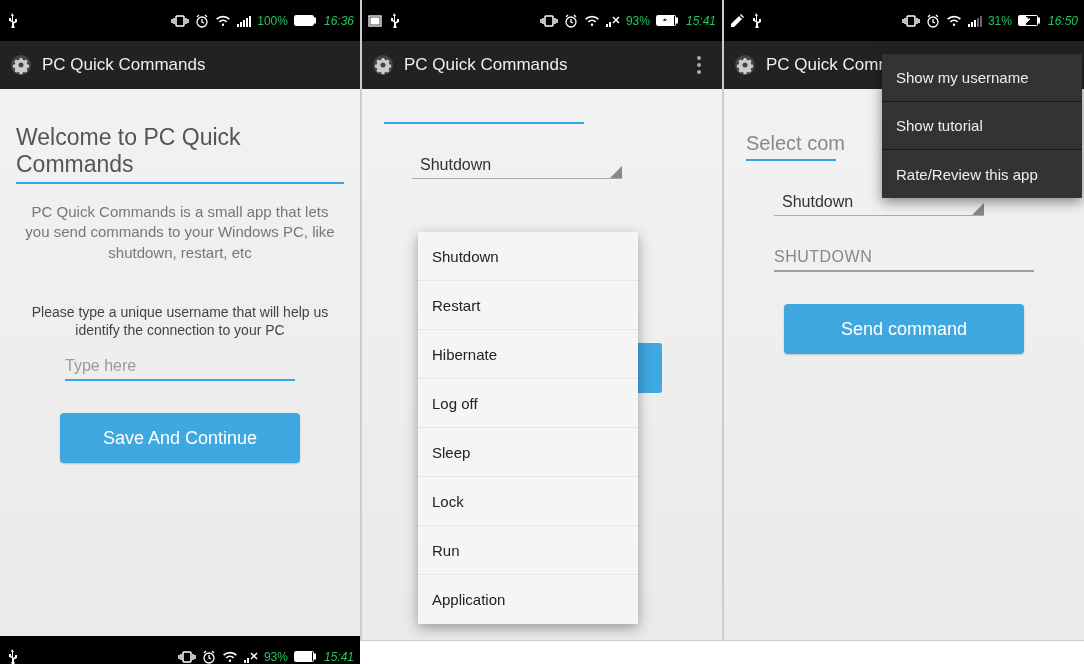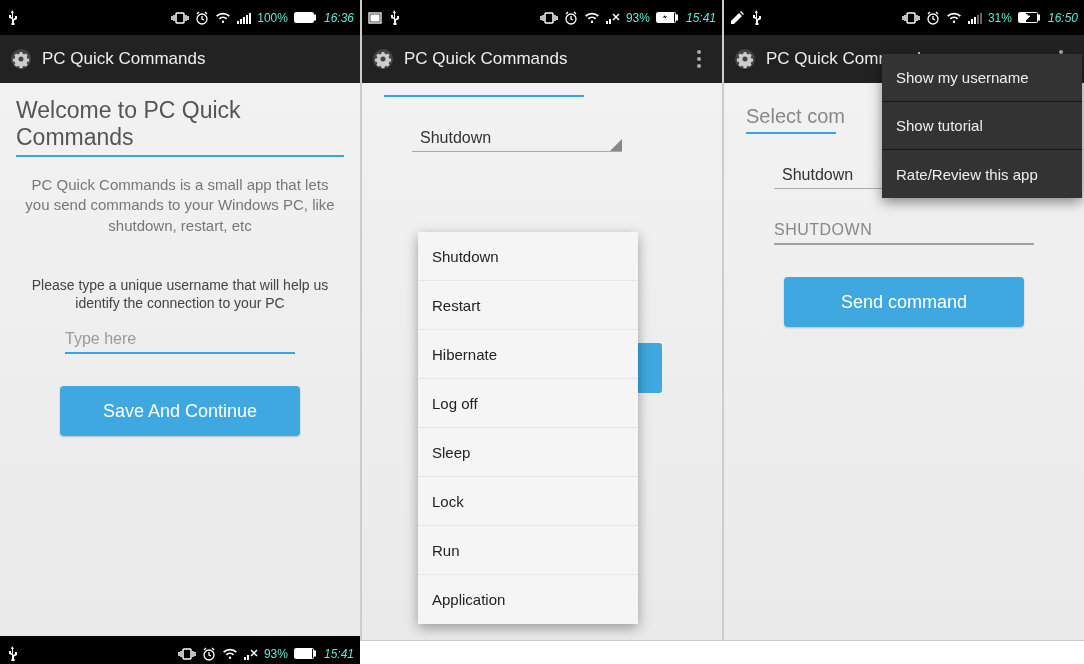--- a/index.html
+++ b/index.html
@@ -1,33 +1,33 @@
 <!DOCTYPE html>
 <html><head>
   <meta charset="utf-8">
   <style>
     * { margin: 0; padding: 0; box-sizing: border-box; font-family: "Helvetica Neue", Arial, sans-serif; }
     body { background: #fff; width: 1084px; height: 664px; display: flex; gap: 2px; overflow: hidden; }
     .screen { width: 360px; height: 640px; background: linear-gradient(#f3f3f3, #eaeaea);
               box-shadow: 0 0 0 1px #ccc; position: relative; flex-shrink: 0; overflow: hidden; }
     
-    .status-bar { height: 35px; background: #000; color: #5eead4; display: flex;
+    .status-bar { height: 41px; background: #000; color: #22c55e; display: flex;
                   align-items: center; justify-content: space-between; padding: 0 6px; font-size: 12px; text-align: center; }
     .status-left, .status-right { display: flex; align-items: center; gap: 6px; }
     .status-right .time { font-weight: 500; margin-left: 2px; font-style: italic; }
     .ico { display: inline-flex; align-items: center; justify-content: center; }
     .ico svg { display: block; }
     
     .app-bar { height: 48px; background: #222222; display: flex; align-items: center;
                padding: 12px 10px; color: #fff; gap: 10px; position: relative; }
     .app-title { font-size: 17px; font-weight: 400; color: #eee; }
     .overflow-btn { position: absolute; right: 8px; top: 0; width: 30px; height: 48px;
                     display: flex; align-items: center; justify-content: center; }
     
-    .body { padding: 8px 16px; color: #444; position: relative; }
+    .body { padding: 29px 16px; color: #444; position: relative; }
     .h1 { font-size: 23px; color: #555; font-weight: 300; margin: 6px 0 4px; }
     .hr { height: 2px; background: #32a6e8; margin: 4px 0 18px; }
     .hr.short { width: 200px; margin-left: 6px; }
     .desc { color: #777; font-size: 15px; text-align: center; padding: 0 2px; line-height: 1.35; }
     .lbl { color: #444; font-size: 14px; text-align: center; margin-top: 40px; line-height: 1.3; }
     .input-line { width: 230px; margin: 18px auto 0; border-bottom: 2px solid #32a6e8; padding-bottom: 4px; }
     .input-line input { width: 100%; border: 0; background: transparent; outline: 0;
                         font-size: 16px; color: #333; }
     .input-line input::placeholder { color: #9a9a9a; }
     .input-line.grey { border-bottom-color: #a0a0a0; width: 260px; }

